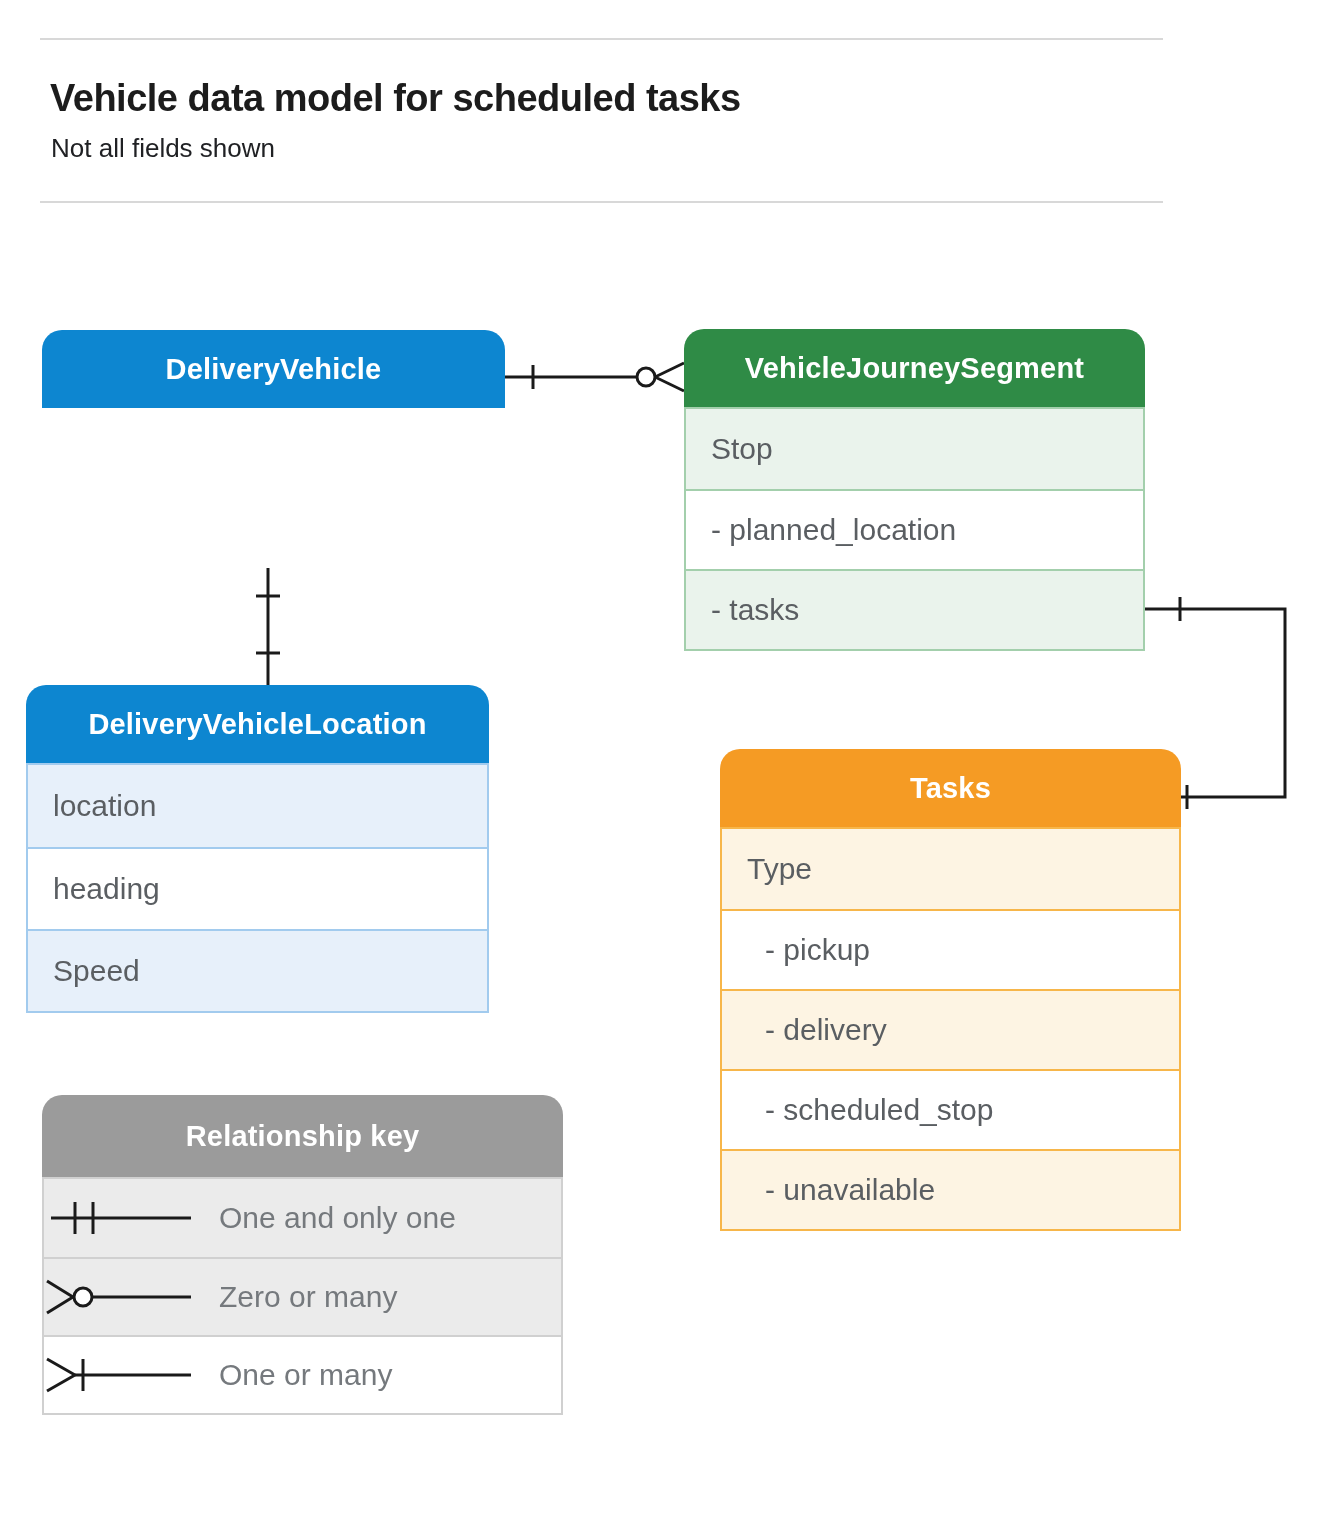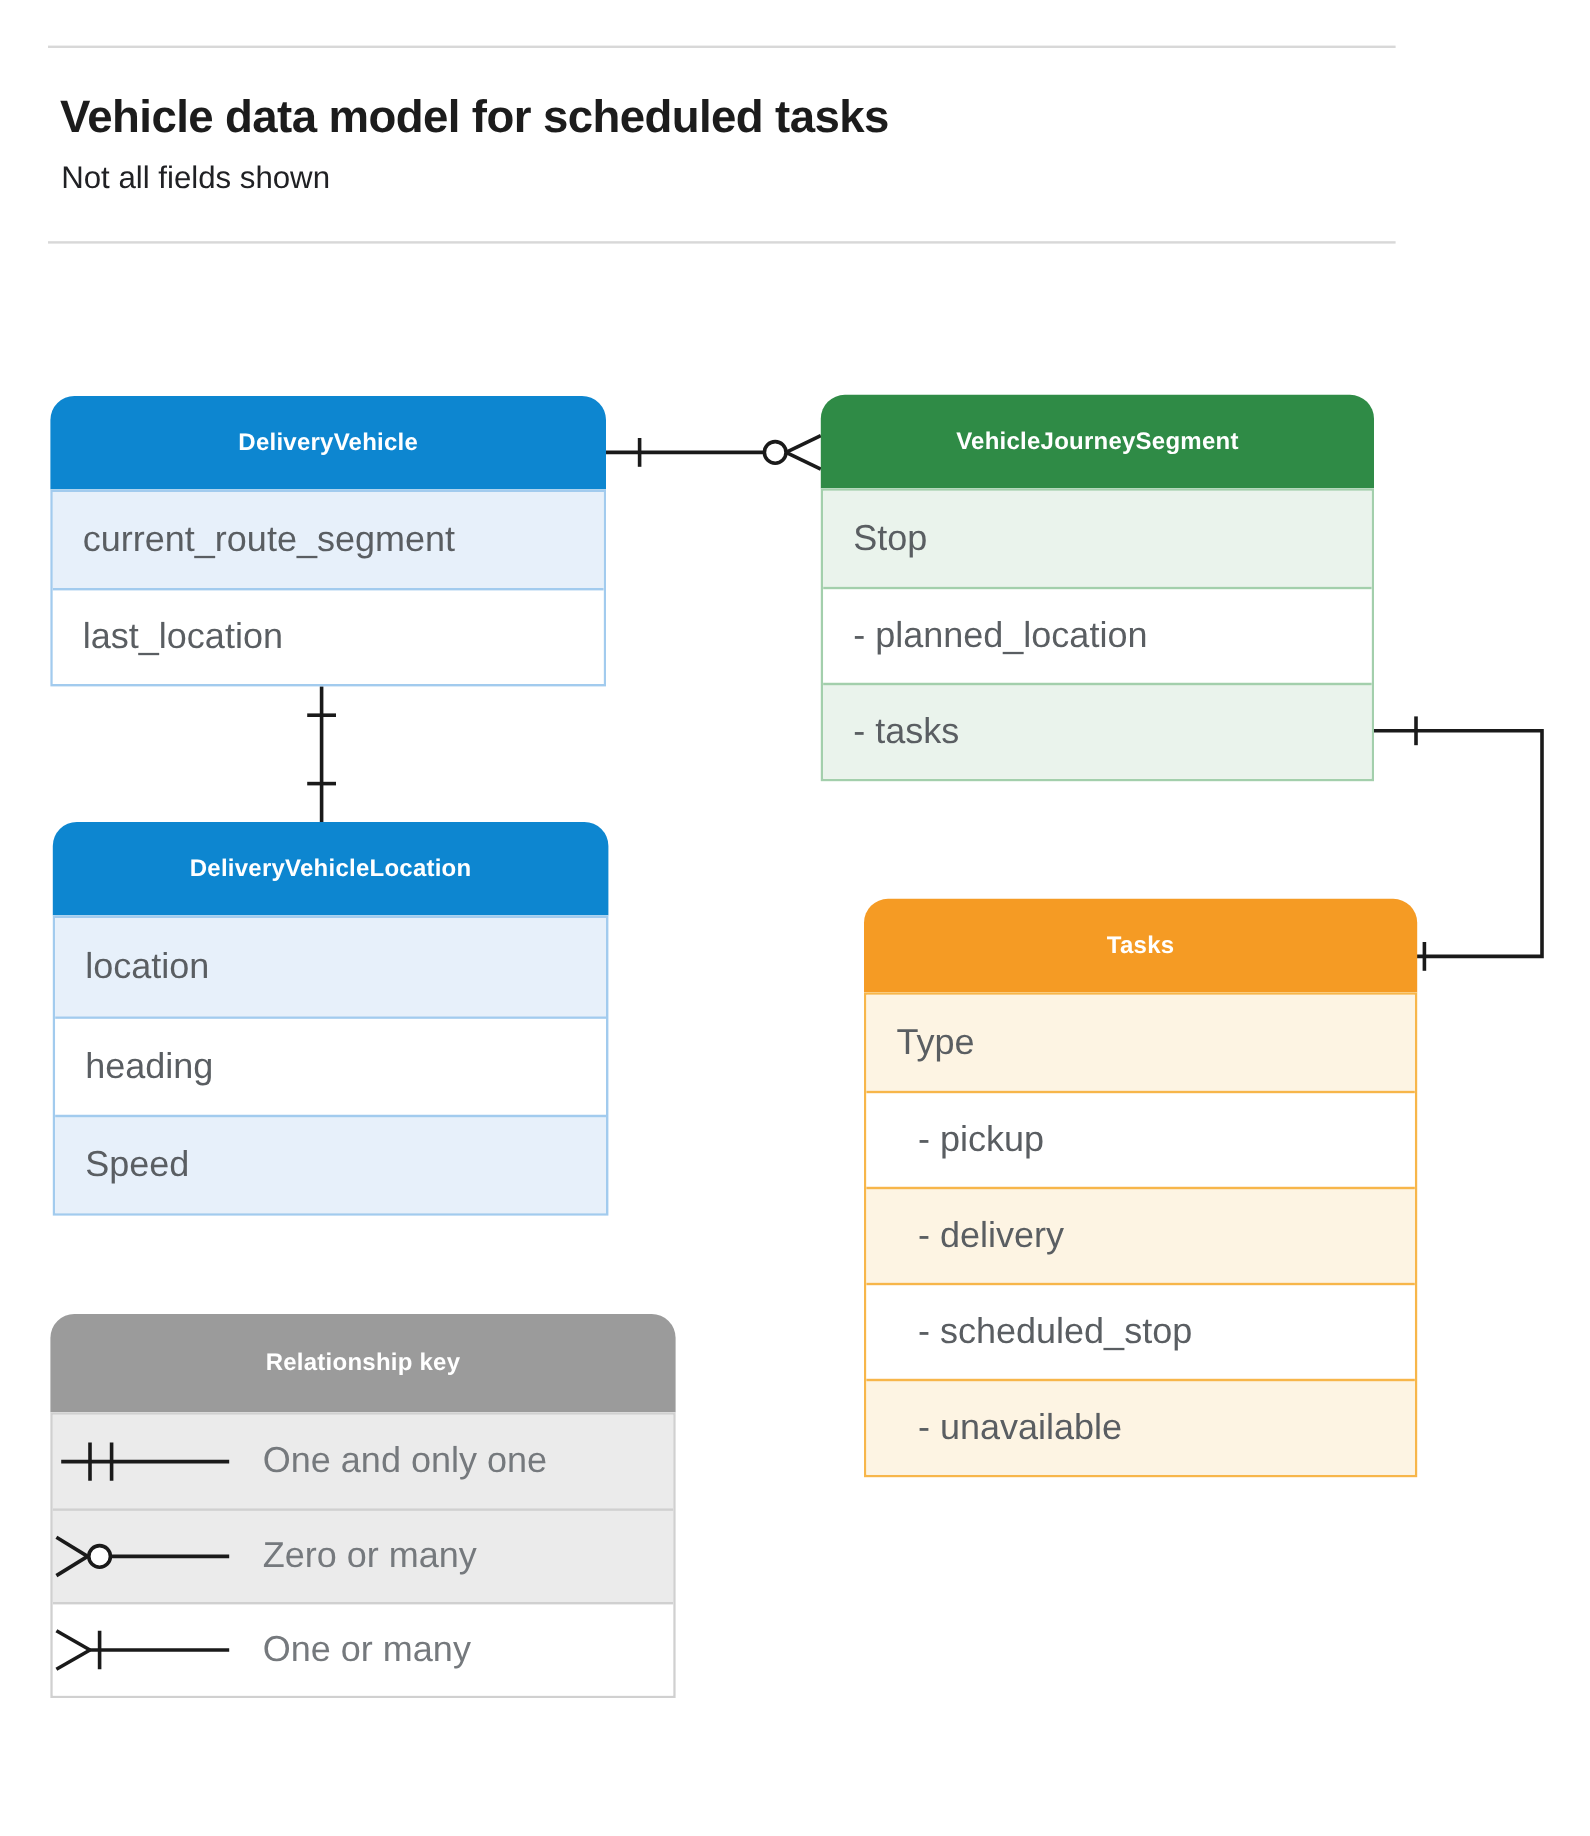--- a/index.html
+++ b/index.html
@@ -44,21 +44,21 @@
   .entity {
     position: absolute;
     --rowh: 80px;
     --headh: 78px;
   }
   .entity .ent-header {
     height: var(--headh);
     border-radius: 20px 20px 0 0;
     background: var(--header);
     color: #ffffff;
-    font-size: 20px;
+    font-size: 29px;
     font-weight: 700;
     display: flex;
     align-items: center;
     justify-content: center;
     letter-spacing: 0.2px;
   }
   .entity .rows {
     border: 2px solid var(--border);
     border-top: 2px solid var(--border);
     background: #ffffff;
@@ -79,21 +79,21 @@
   .row.sub { padding-left: 43px; text-align: right; }
   .row .field-label { white-space: pre; }
 
   .theme-blue   { --header:#0d86d0; --tint:#e7f0fa; --border:#a2cbee; }
   .theme-green  { --header:#2f8b46; --tint:#eaf3ec; --border:#a3cfac; }
   .theme-orange { --header:#f59b24; --tint:#fdf4e3; --border:#f7b64a; }
   .theme-gray   { --header:#9b9b9b; --tint:#ebebeb; --border:#d0d0d0; }
 
   #delivery-vehicle          { left: 42px;  top: 330px; width: 463px; }
   #vehicle-journey-segment   { left: 684px; top: 329px; width: 461px; }
-  #delivery-vehicle-location { left: 44px;  top: 685px; width: 463px; --rowh: 82px; }
+  #delivery-vehicle-location { left: 26px;  top: 685px; width: 463px; --rowh: 82px; }
   #tasks                     { left: 684px; top: 749px; width: 461px; padding-left: 36px; }
   #relationship-key          { left: 42px;  top: 1095px; width: 521px; --rowh: 78px; --headh: 82px; }
 
   .legend-row {
     height: var(--rowh);
     display: flex;
     align-items: center;
     padding-left: 1px;
     box-sizing: border-box;
     background: #ffffff;
@@ -154,28 +154,20 @@
       <polyline points="1145,609 1285,609 1285,797 1175,797"></polyline>
       <line x1="1180" y1="597" x2="1180" y2="621"></line>
       <line x1="1175" y1="797" x2="1145" y2="784"></line>
       <line x1="1175" y1="797" x2="1145" y2="810"></line>
       <line x1="1187" y1="785" x2="1187" y2="809"></line>
     </g>
   </svg>
 
   <section class="entity theme-blue" id="delivery-vehicle">
     <div class="ent-header">DeliveryVehicle</div>
-    <div class="rows">
-      <div class="row tint">
-          <span class="field-label">current_route_segment</span>
-        </div>
-      <div class="row">
-          <span class="field-label">last_location</span>
-        </div>
-    </div>
   </section>
 
   <section class="entity theme-green" id="vehicle-journey-segment">
     <div class="ent-header">VehicleJourneySegment</div>
     <div class="rows">
       <div class="row tint">
           <span class="field-label">Stop</span>
         </div>
       <div class="row">
           <span class="field-label">- planned_location</span>

